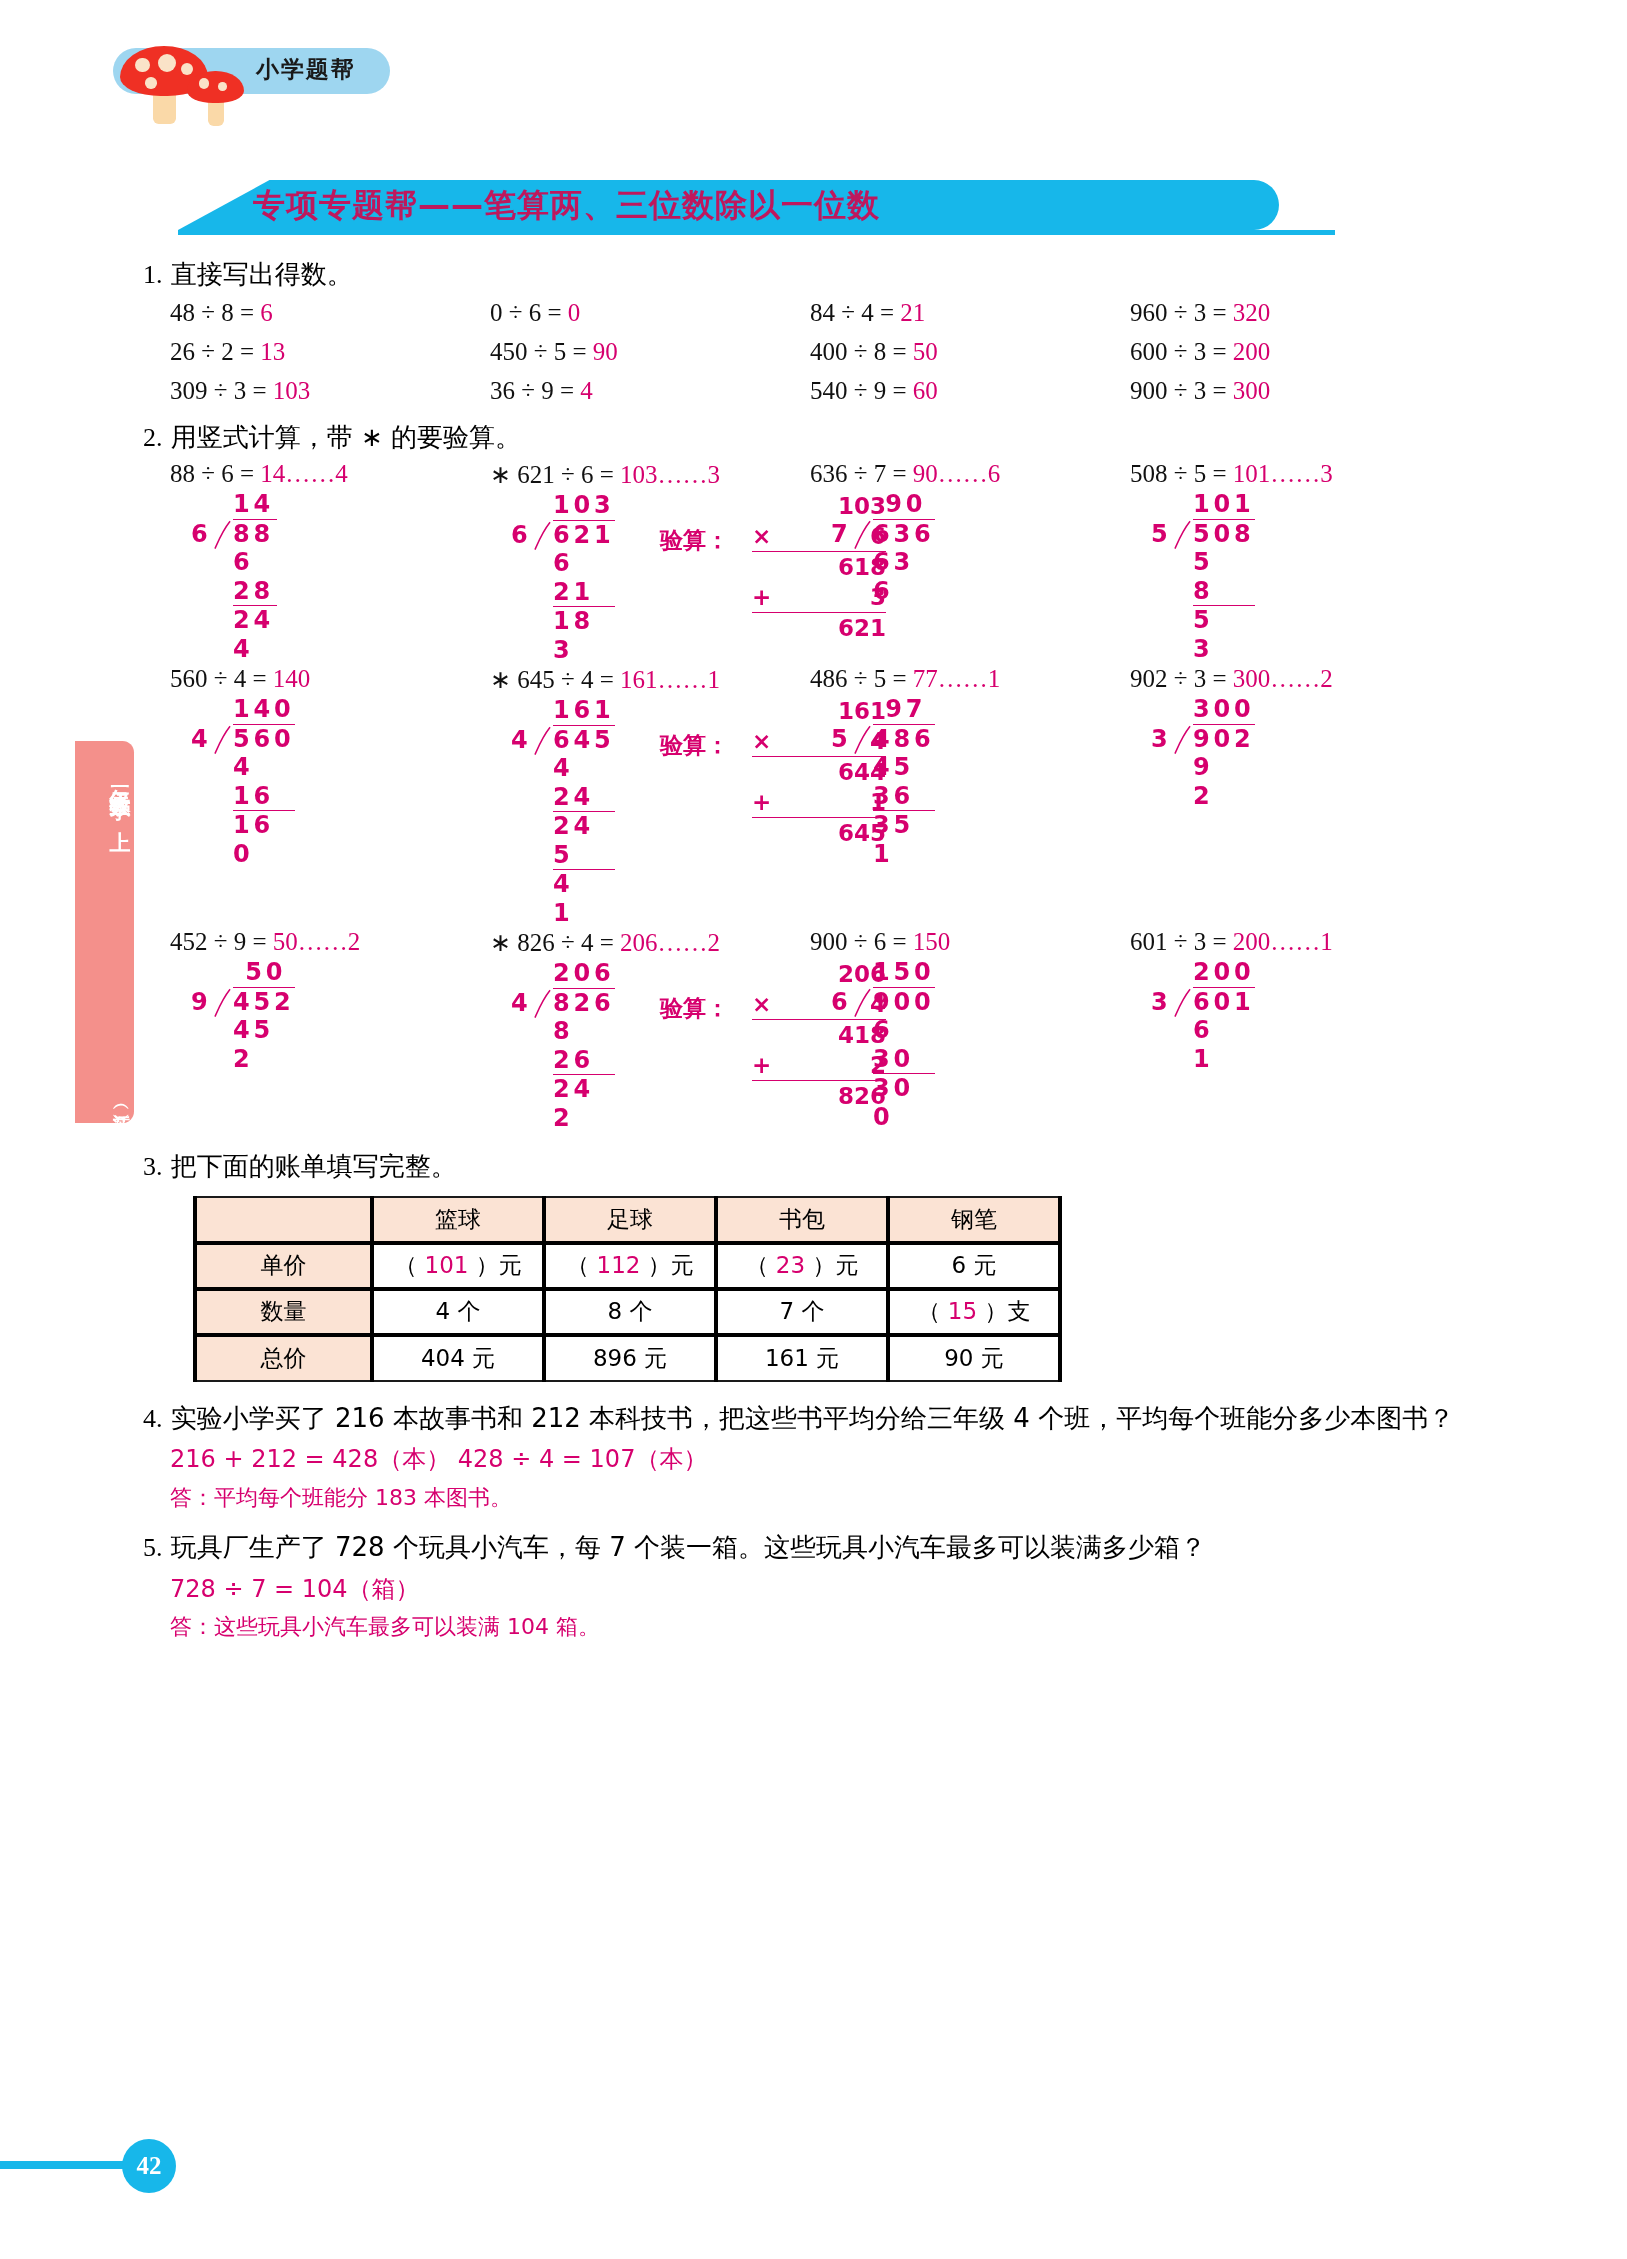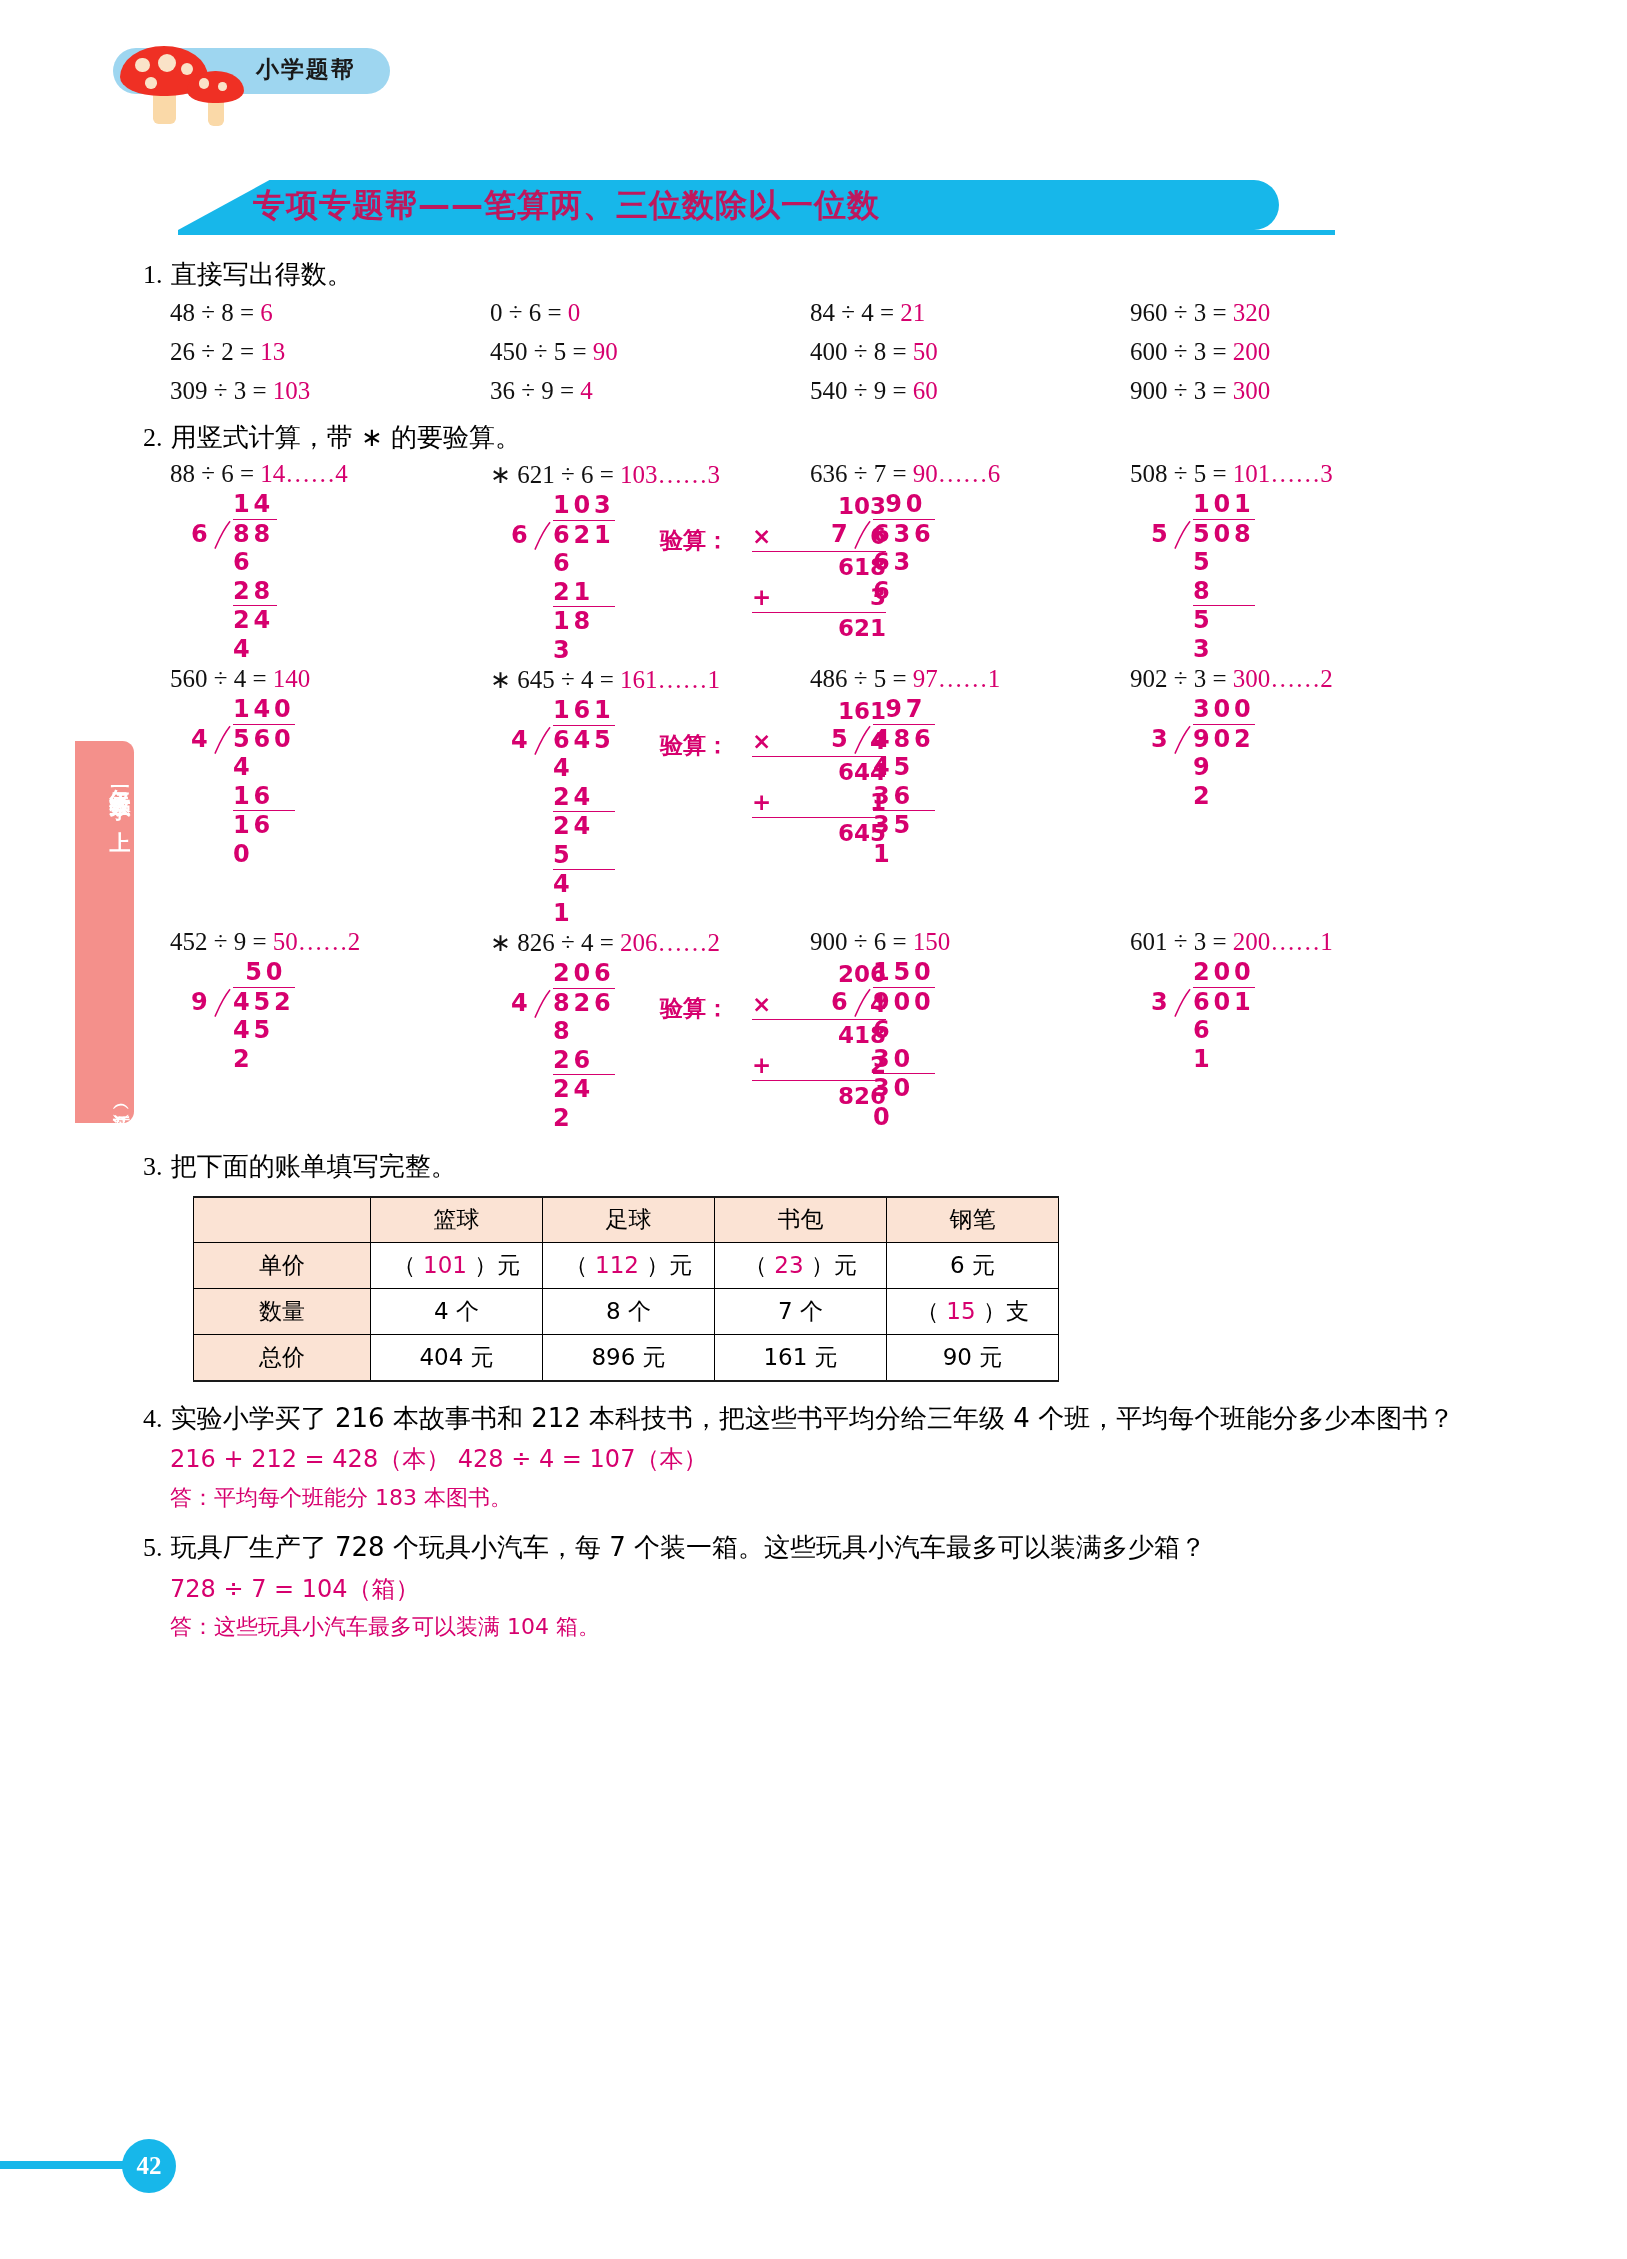--- a/index.html
+++ b/index.html
@@ -99,21 +99,21 @@
   .verif{ position:absolute; font-family:"DejaVu Sans", sans-serif; font-weight:bold;
           font-size:23px; color:#d6006e; }
   .verif .lab{ position:absolute; left:0; top:34px; white-space:nowrap; }
   .verif .mul{ position:absolute; left:92px; top:0; width:134px; text-align:right; line-height:30px; }
   .verif .mline{ border-top:1.9px solid #d6006e; }
   .verif .opn{ float:left; }
 
   
   table.bill{ border-collapse:collapse; margin:9.6px 0 0 50px; }
   table.bill td{
-    border:1px solid #000000; height:46px; text-align:center;
+    border:4px solid #000000; height:46px; text-align:center;
     font-family:"DejaVu Sans", sans-serif; font-size:23px; color:#000;
   }
   table.bill td.hd{ background:#fbe3d4; width:177px; }
   table.bill td.ch{ background:#fbe3d4; width:172px; }
   table.bill td.val{ background:#fff; width:172px; }
   table.bill tr:first-child td{ border-top:2.9px solid #1a1a1a; }
   table.bill tr:last-child td{ border-bottom:2.9px solid #1a1a1a; }
 
   
   .wp{ font-family:"DejaVu Sans", sans-serif; font-size:26px; line-height:1.5; color:#000; }
@@ -282,21 +282,21 @@
                 <div class="mul">
                   <div>161</div>
                   <div><span class="opn">×</span>4</div>
                   <div class="mline">644</div>
                   <div><span class="opn">+</span>1</div>
                   <div class="mline">645</div>
                 </div>
               </div></div>
           </div>
           <div class="vcol">
-            <div class="expr">486 ÷ 5 = <span class="ans">97……1</span></div>
+            <div class="expr">486 ÷ 5 = <span class="ans">77……1</span></div>
             <div class="ldwrap"><div class="ld"><span class="divisor">5</span><svg class="bracket" viewBox="0 0 18 32">
                   <path d="M17 2 C 9 12, 5 22, 1 31" stroke="#d6006e" stroke-width="1.6" fill="none"></path>
                 </svg><div class="body" style="min-width:61px;">
                   <div class="quot"> 97</div>
                   <div class="row" style="border-top:1.9px solid #d6006e;">486</div>
                   <div class="row" style="">45</div>
                   <div class="row" style="border-bottom:1.9px solid #d6006e;">36</div>
                   <div class="row" style="">35</div>
                   <div class="row" style="">1</div>
                 </div></div></div>

